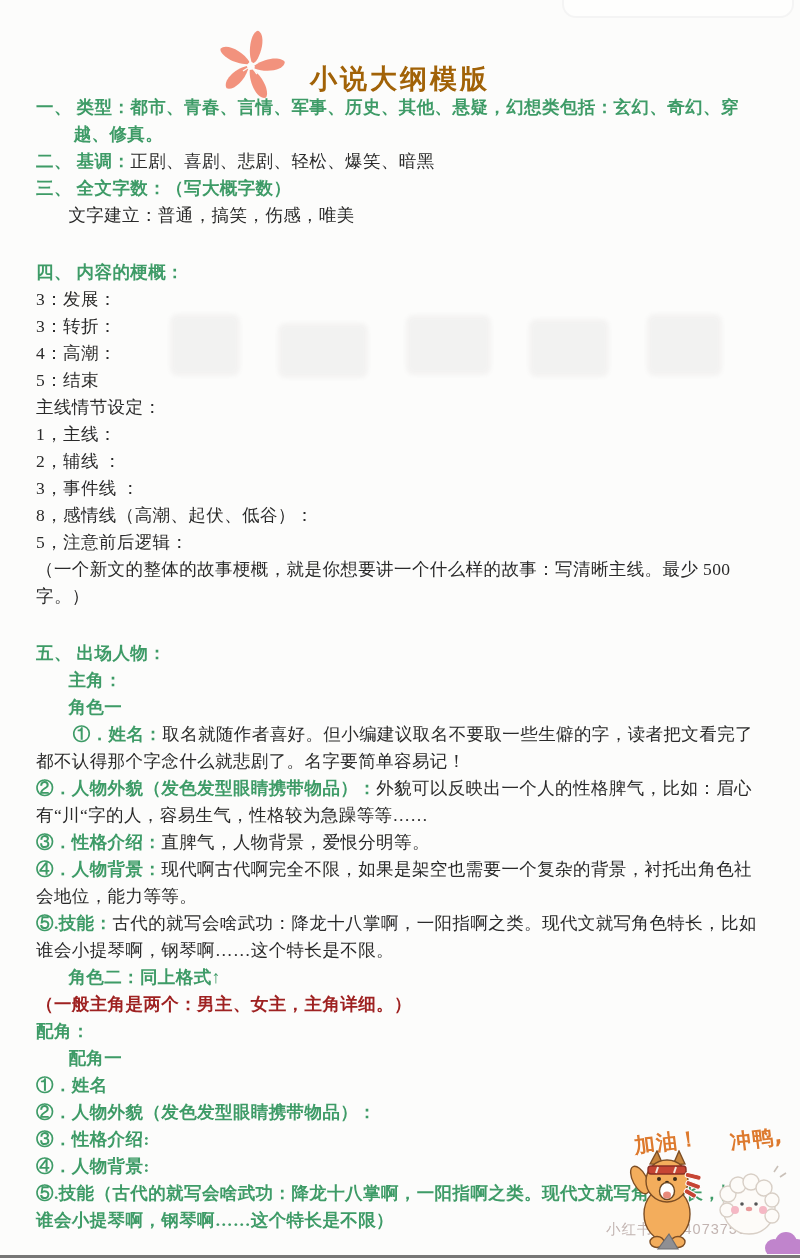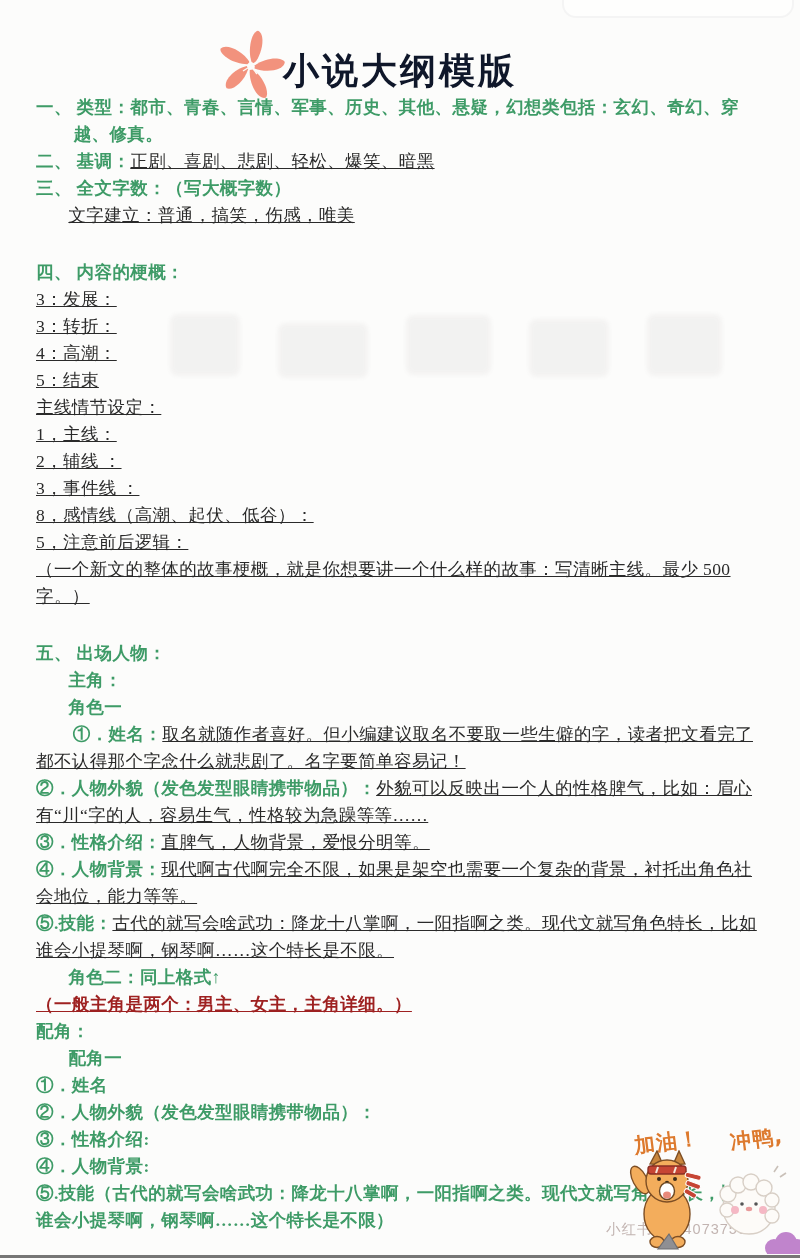--- a/index.html
+++ b/index.html
@@ -3,32 +3,32 @@
 <meta charset="utf-8">
 <style>
   html,body{margin:0;padding:0;background:#e9e9e9;}
   .page{position:relative;width:800px;height:1260px;margin:0 auto;background:#fcfcfb;overflow:hidden;
         font-family:"Liberation Serif","DejaVu Serif",serif;}
   
   .top-artifact{position:absolute;top:-14px;left:562px;width:228px;height:28px;
         border:2px solid rgba(0,0,0,0.04);border-radius:14px;background:rgba(255,255,255,0.6);}
   
   .header{position:absolute;top:44px;left:0;width:100%;text-align:center;}
-  .title{display:inline-block;font-size:36px;font-weight:bold;color:#0f172a;letter-spacing:3px;margin:3px;}
+  .title{display:inline-block;font-size:27px;font-weight:bold;color:#a16207;letter-spacing:3px;margin:17px;}
   .flower{position:absolute;left:216px;top:-20px;width:70px;height:80px;}
   
   .doc{position:absolute;left:36px;top:94px;width:730px;font-size:17.5px;line-height:27px;letter-spacing:0.4px;}
   .line{min-height:27px;}
   .hang{padding-left:2.15em;text-indent:-2.15em;}
   .ind1{padding-left:1.85em;}
   .first{text-indent:2.1em;}
   .gap{margin-top:30px;}
   .sg{color:#3e9b67;font-weight:bold;}
-  .sk{color:#2a2a2a;text-decoration:underline;}
-  .sr{color:#9e2121;font-weight:bold;text-decoration:underline;}
+  .sk{color:#2a2a2a;}
+  .sr{color:#9e2121;font-weight:bold;}
   
   .center-watermark{position:absolute;left:170px;top:300px;width:560px;height:90px;opacity:0.06;
         filter:blur(2px);display:flex;gap:38px;align-items:center;}
   .wm-blob{background:#6b5f5f;border-radius:8px;}
   
   .bottom-watermark{position:absolute;left:606px;top:1220px;font-family:"Liberation Sans","DejaVu Sans",sans-serif;
         font-size:14.5px;color:#c2b4b1;letter-spacing:1px;z-index:1;white-space:nowrap;}
   
   .sticker{position:absolute;right:0;bottom:6px;width:178px;height:128px;z-index:2;}
   .cheer{position:absolute;font-family:"DejaVu Sans","Liberation Sans",sans-serif;font-weight:bold;

